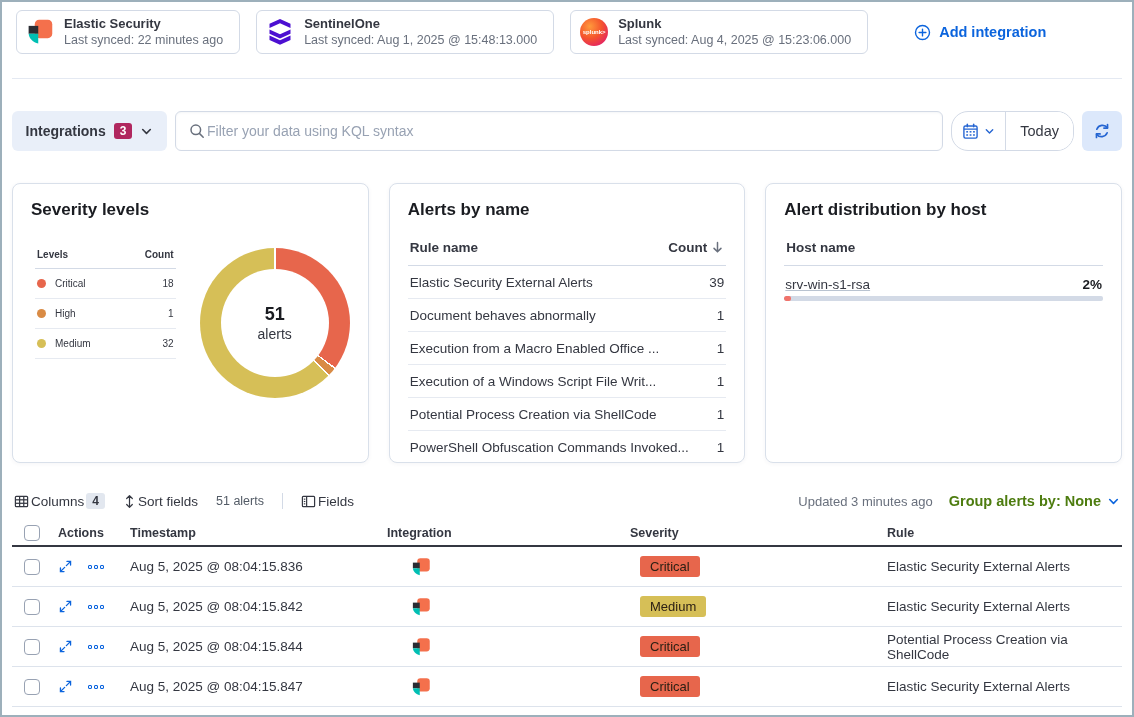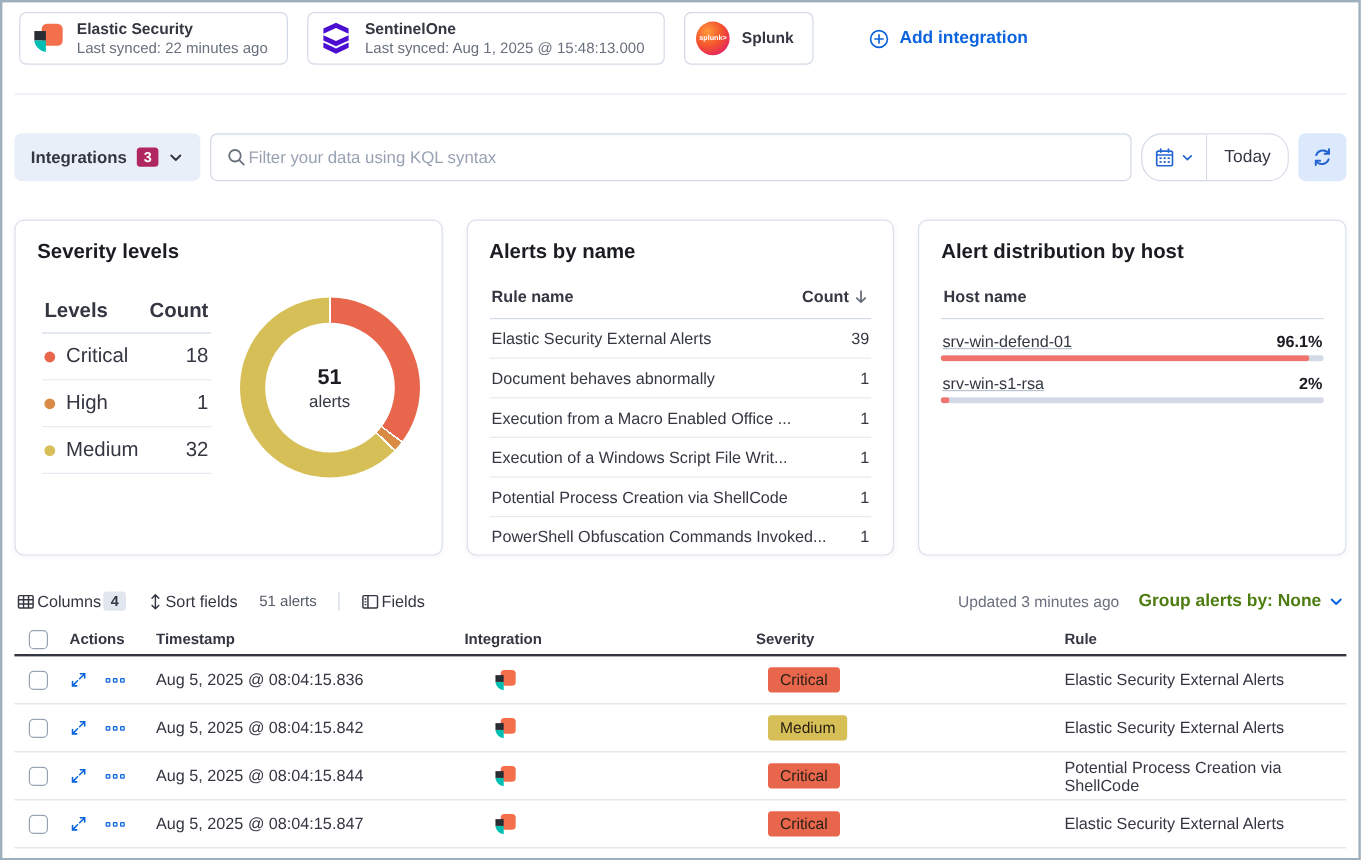--- a/index.html
+++ b/index.html
@@ -41,21 +41,21 @@
   .today-btn { display:flex; align-items:center; padding:0 14px; font-size:14.5px; color:#343741; cursor:pointer; background:#fff; }
   .refresh-btn { width:40px; background:#dce8fb; border-radius:6px; display:flex; align-items:center; justify-content:center; cursor:pointer; }
 
   
   .panels { display:flex; gap:20px; margin:32px 10px 0 10px;border-radius:17px; }
   .panel { flex:1; height:280px; border:1px solid #d9e0ea; border-radius:8px; padding:16px 18px; background:#fff; overflow:hidden; box-shadow:0 1px 4px rgba(50,60,90,.05); }
   .panel-title { font-size:17px; font-weight:bold; color:#1a1c21; }
 
   
   .sev-body { display:flex; margin-top:24px; gap:14px; }
-  .legend-table { width:168px; font-size:17px; margin-left:4px; }
+  .legend-table { width:168px; font-size:10px; margin-left:4px; }
   .legend-head { display:flex; justify-content:space-between; font-weight:600; padding:5px 2px 8px 2px; border-bottom:1px solid #d3dae6; }
   .legend-row { display:flex; justify-content:space-between; align-items:center; padding:9px 2px; border-bottom:1px solid #e6eaf1; }
   .legend-left { display:flex; align-items:center; gap:9px; }
   .sev-dot { width:9px; height:9px; border-radius:50%; }
   .donut-wrap { position:relative; width:150px; height:150px; margin-top:4px; margin-left:10px; }
   .donut { width:150px; height:150px; border-radius:50%; }
   .donut-hole { position:absolute; inset:21px; background:#fff; border-radius:50%; display:flex; flex-direction:column; align-items:center; justify-content:center; }
   .donut-val { font-size:18px; font-weight:bold; color:#1a1c21; }
   .donut-lbl { font-size:14px; color:#343741; margin-top:1px; }
 
@@ -124,20 +124,21 @@
       <div class="tt">SentinelOne</div>
       <div class="st">Last synced: Aug 1, 2025 @ 15:48:13.000</div>
     </div>
   </div>
   <div class="int-card">
     <div class="splunk-circle">
       <span>splunk&gt;</span>
     </div>
     <div>
       <div class="tt">Splunk</div>
+      <div class="st">Last synced: Aug 4, 2025 @ 15:23:06.000</div>
     </div>
   </div>
   <div class="add-int">
     <svg width="17" height="17" viewBox="0 0 16 16">
       <circle cx="8" cy="8" r="6.6" fill="none" stroke="#0b64dd" stroke-width="1.3"></circle>
       <path d="M8 4.8v6.4 M4.8 8h6.4" stroke="#0b64dd" stroke-width="1.3" stroke-linecap="round"></path>
     </svg>
     <span>Add integration</span>
   </div>
 </div>
@@ -270,29 +271,20 @@
       <span>PowerShell Obfuscation Commands Invoked...</span>
       <span>1</span>
     </div>
   </div>
 
   <div class="panel">
     <div class="panel-title">Alert distribution by host</div>
     <div class="host-head">Host name</div>
     <div class="host-row">
       <div class="host-line">
-        <span class="host-name">srv-win-defend-01</span>
-        <span class="host-pct">96.1%</span>
-      </div>
-      <div class="host-track">
-          <div class="host-fill" style="width: 96.1%; background: rgb(241, 115, 107);"></div>
-        </div>
-    </div>
-    <div class="host-row">
-      <div class="host-line">
         <span class="host-name">srv-win-s1-rsa</span>
         <span class="host-pct">2%</span>
       </div>
       <div class="host-track">
           <div class="host-fill" style="width: 2%; background: rgb(241, 115, 107);"></div>
         </div>
     </div>
   </div>
 </div>
 

